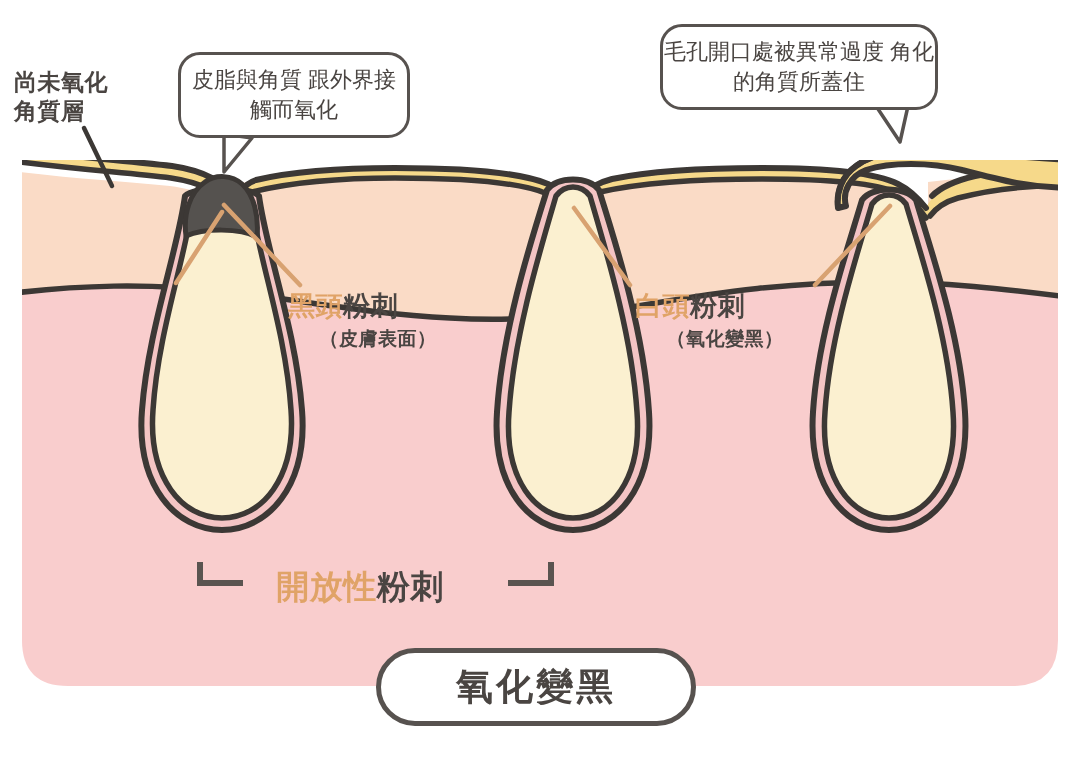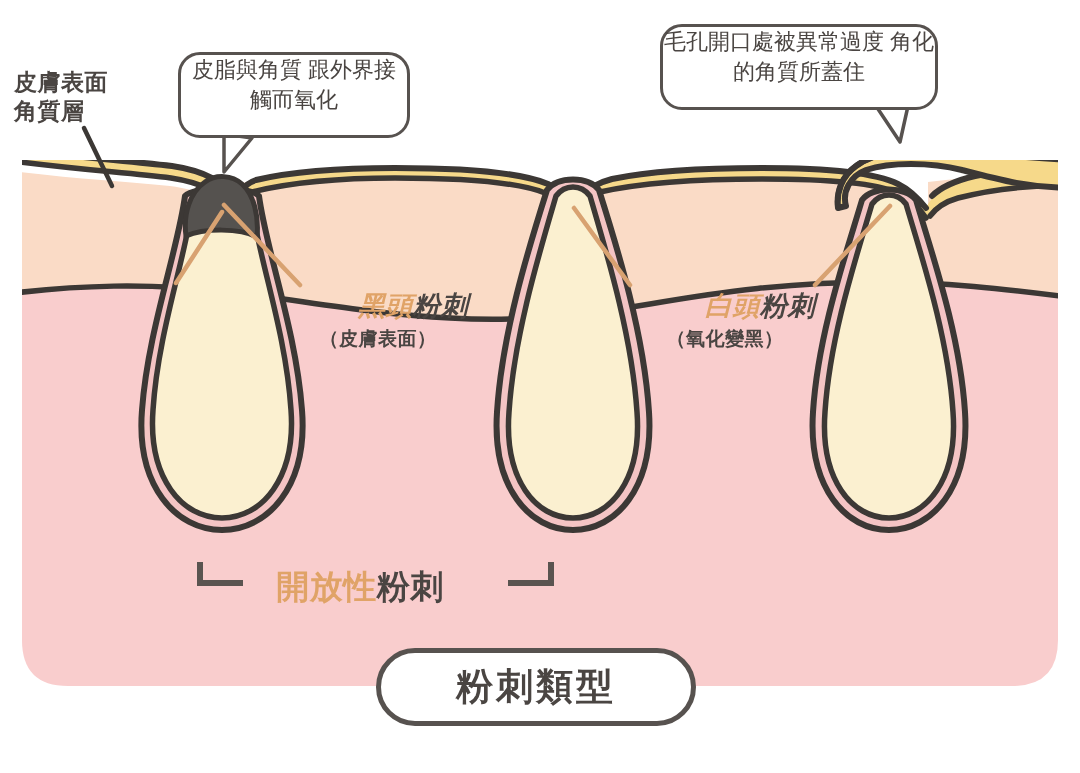--- a/index.html
+++ b/index.html
@@ -48,39 +48,38 @@
     color: #4a4542;
     width: 100%;
   }
   .callout-box {
     position: absolute;
     background: #ffffff;
     border: 3.5px solid #57524f;
     border-radius: 22px;
     box-sizing: border-box;
     display: flex;
-    align-items: flex-start;
+    align-items: center;
     justify-content: center;
   }
   #callout-left {
     left: 178px;
     top: 52px;
     width: 232px;
     height: 86px;
   }
   #callout-right {
     left: 660px;
     top: 24px;
     width: 278px;
     height: 86px;
   }
   .comedo-label {
     font-size: 27px;
-    text-align: right;
-    font-style: italic;
+    text-align: left;
   }
   .comedo-label .hl {
     color: #e0a367;
   }
   .comedo-sub {
     font-size: 19px;
     text-align: center;
     font-weight: 700;
     color: #4a4542;
   }
@@ -302,21 +301,21 @@
 
     <line x1="84" y1="128" x2="112" y2="186" stroke="#3C3835" stroke-width="4.5" stroke-linecap="round"></line>
 
     <path fill="#ffffff" stroke="#57524F" stroke-width="3.5" stroke-linejoin="round" d="M224 134 L224 172 L252 138 Z"></path>
     <path fill="#ffffff" stroke="#57524F" stroke-width="3.5" stroke-linejoin="round" d="M876 106 L900 142 L908 106 Z"></path>
 
     <path fill="none" stroke="#5A5450" stroke-width="6" stroke-linecap="square" d="M200 565 L200 583 L240 583"></path>
     <path fill="none" stroke="#5A5450" stroke-width="6" stroke-linecap="square" d="M511 583 L551 583 L551 565"></path>
   </svg>
 
-  <div class="txt label-skin">皮膚表面
+  <div class="txt label-skin">尚未氧化
 角質層</div>
 
   <div class="callout-box" id="callout-left">
     <div class="callout-text">皮脂與角質
 跟外界接觸而氧化</div>
   </div>
 
   <div class="callout-box" id="callout-right">
     <div class="callout-text">毛孔開口處被異常過度
 角化的角質所蓋住</div>
@@ -325,16 +324,16 @@
   <div class="txt comedo-label" id="lbl-black"><span class="hl">黑頭</span><span>粉刺</span></div>
   <div class="txt comedo-sub" id="sub-black">（皮膚表面）</div>
 
   <div class="txt comedo-label" id="lbl-white"><span class="hl">白頭</span><span>粉刺</span></div>
   <div class="txt comedo-sub" id="sub-white">（氧化變黑）</div>
 
   <div class="txt type-label" id="lbl-open"><span class="hl">開放性</span><span>粉刺</span></div>
 
 
   <div id="title-box">
-    <div id="title-text">粉刺類型</div>
+    <div id="title-text">氧化變黑</div>
   </div>
 
 </div>
 
 </body></html>

